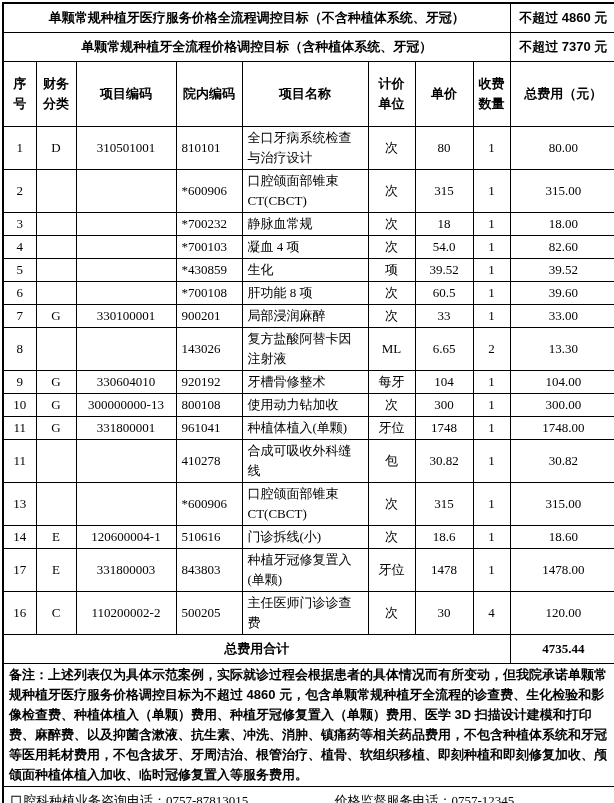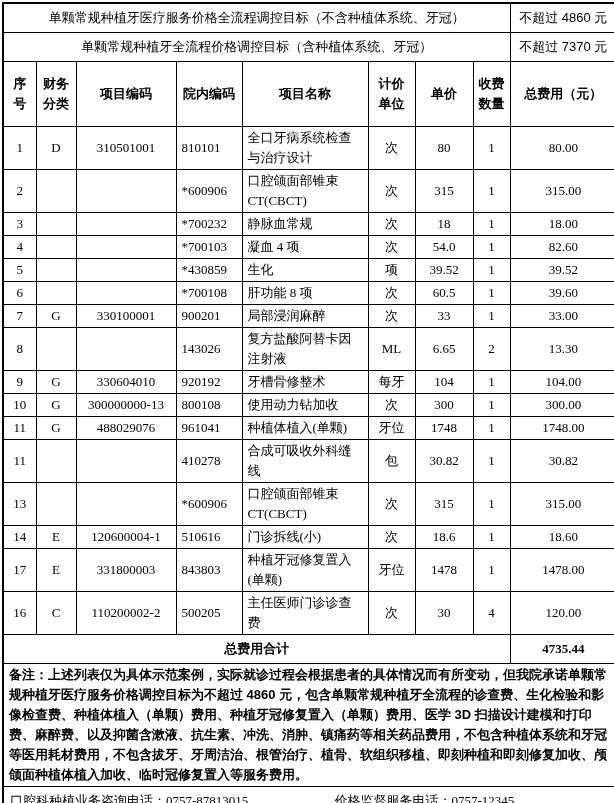--- a/index.html
+++ b/index.html
@@ -31,21 +31,21 @@
   col.c-code  { width: 100px; }
   col.c-hosp  { width: 66px; }
   col.c-name  { width: 126px; }
   col.c-unit  { width: 47px; }
   col.c-price { width: 58px; }
   col.c-qty   { width: 37px; }
   col.c-total { width: 107px; }
 
   .title-row td {
     font-family: "Liberation Sans", "DejaVu Sans", sans-serif;
-    font-weight: normal;
+    font-weight: bold;
     text-align: center;
     height: 26px;
   }
   .colhead-row th {
     font-family: "Liberation Sans", "DejaVu Sans", sans-serif;
     font-weight: bold;
     text-align: center;
     height: 62px;
     line-height: 22px;
   }
@@ -220,21 +220,21 @@
     <td class="l">800108</td>
     <td class="l">使用动力钻加收</td>
     <td class="c">次</td>
     <td class="c">300</td>
     <td class="c">1</td>
     <td class="c">300.00</td>
   </tr>
       <tr>
     <td class="c">11</td>
     <td class="c">G</td>
-    <td class="c">488029076</td>
+    <td class="c">331800001</td>
     <td class="l">961041</td>
     <td class="l">种植体植入(单颗)</td>
     <td class="c">牙位</td>
     <td class="c">1748</td>
     <td class="c">1</td>
     <td class="c">1748.00</td>
   </tr>
       <tr>
     <td class="c">11</td>
     <td class="c"></td>

